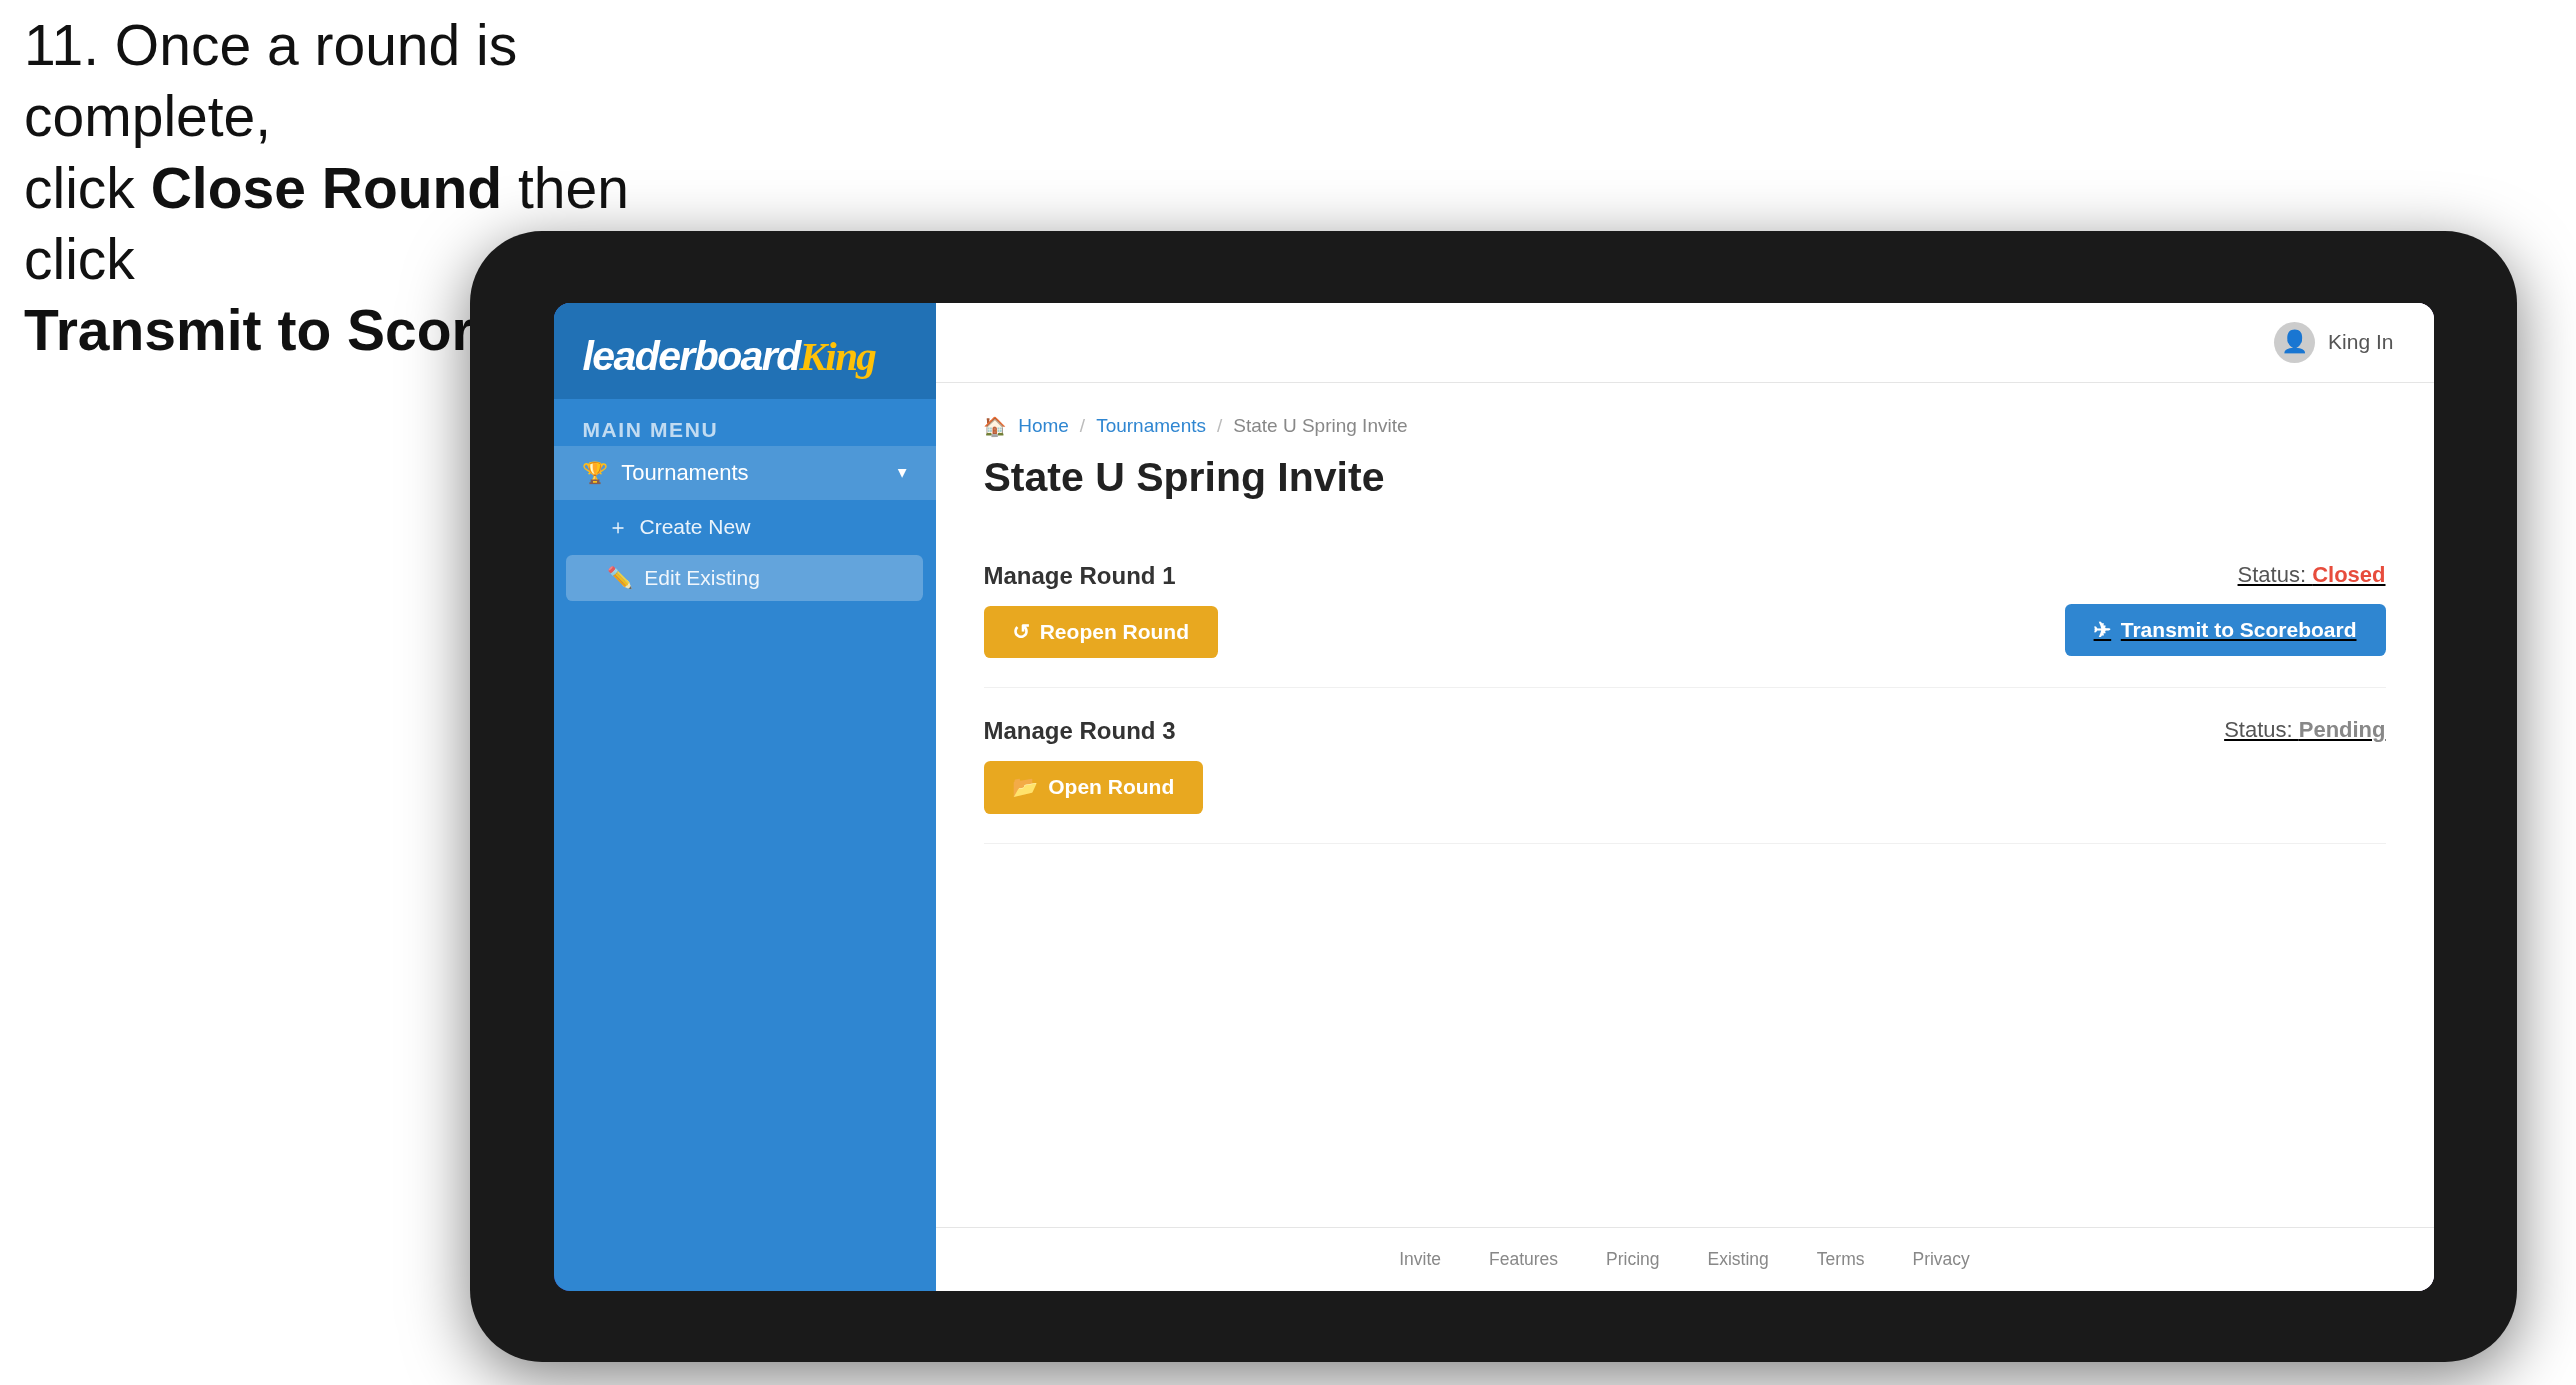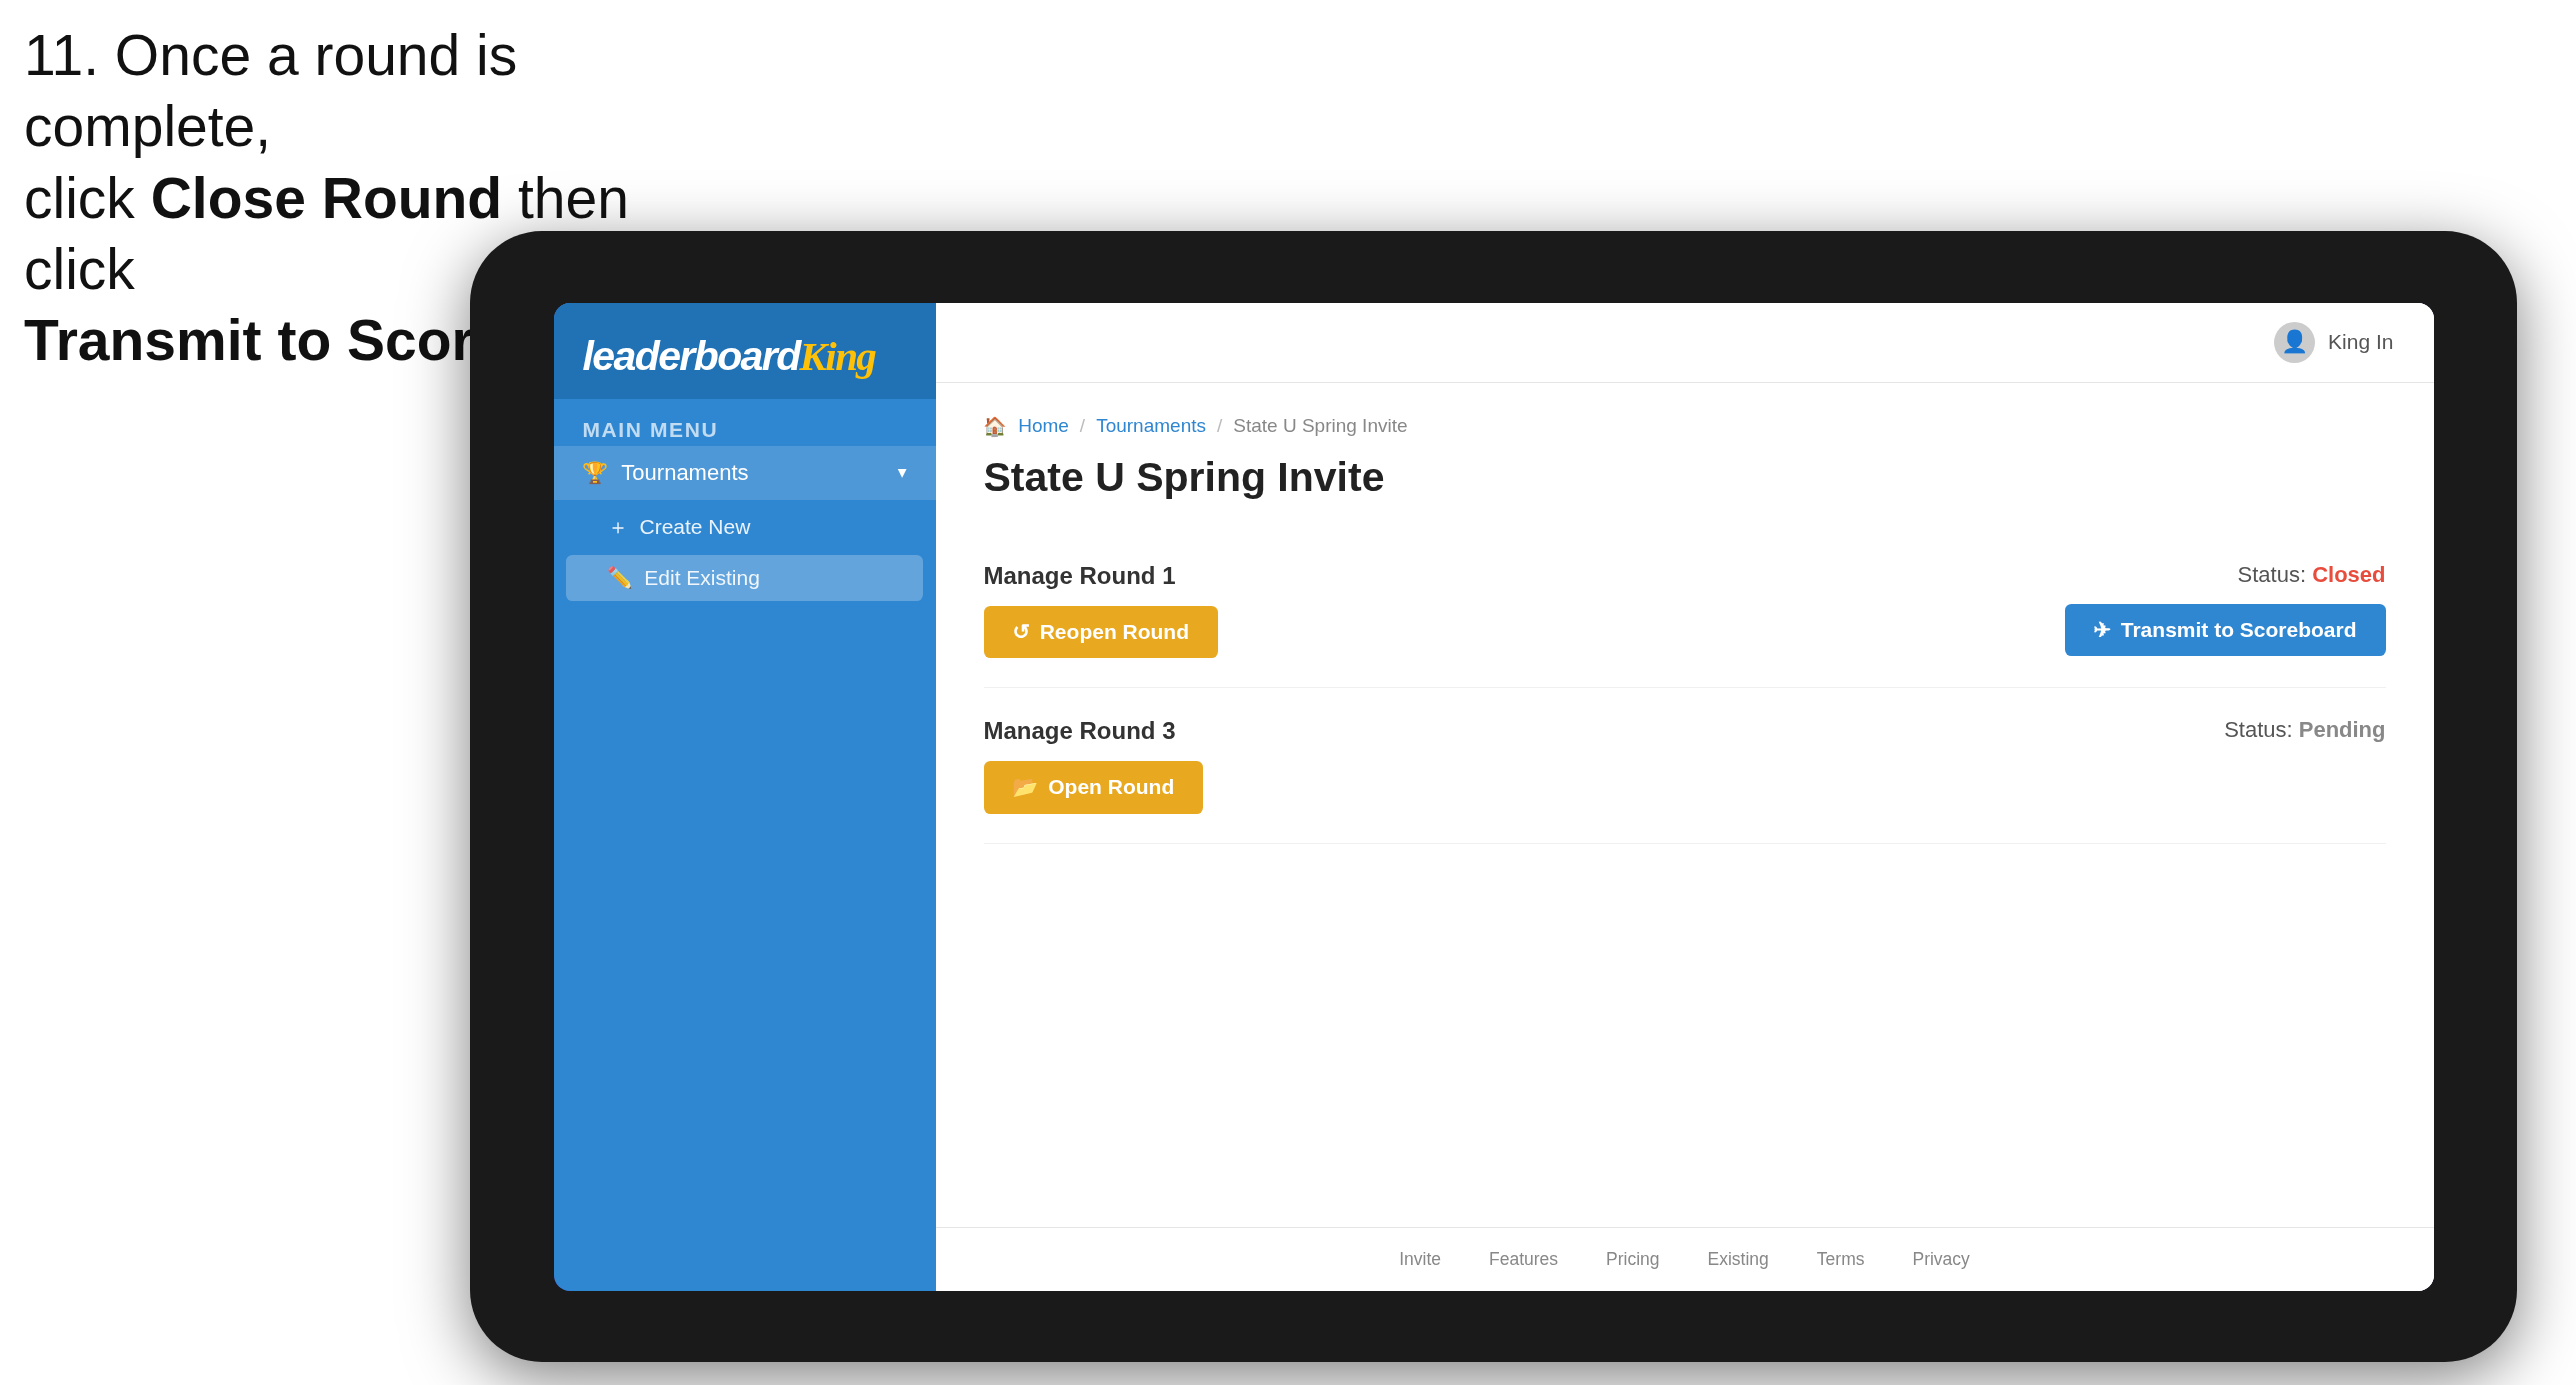--- a/index.html
+++ b/index.html
@@ -8,21 +8,21 @@
       font-family: -apple-system, BlinkMacSystemFont, 'Segoe UI', sans-serif;
       width: 2576px;
       height: 1386px;
       position: relative;
       overflow: hidden;
     }
 
     
     .instruction-text {
       position: absolute;
-      top: 20px;
+      top: 10px;
       left: 24px;
       font-size: 57px;
       line-height: 1.25;
       color: #111;
       max-width: 717px;
     }
     .instruction-text strong {
       font-weight: 800;
     }
 
@@ -239,20 +239,21 @@
     .btn-outline {
       background: #fff;
       border: 1.6px solid #ccc;
       color: #555;
     }
     .round-right {
       display: flex;
       flex-direction: column;
       align-items: flex-end;
       gap: 16px;
+      text-decoration: underline;
     }
     .status-line {
       font-size: 22px;
       color: #555;
     }
     .status-line .status-closed { color: #e74c3c; font-weight: 700; }
     .status-line .status-open { color: #27ae60; font-weight: 700; }
     .status-line .status-pending { color: #888; font-weight: 700; }
 
     

